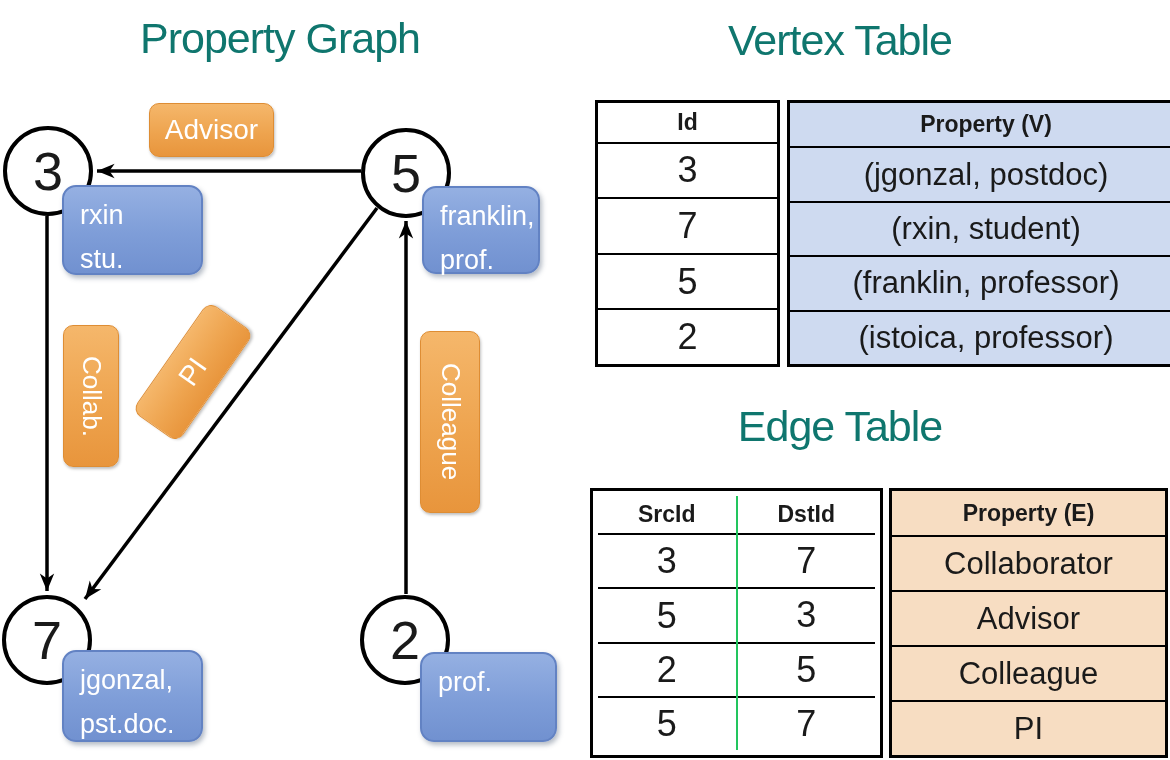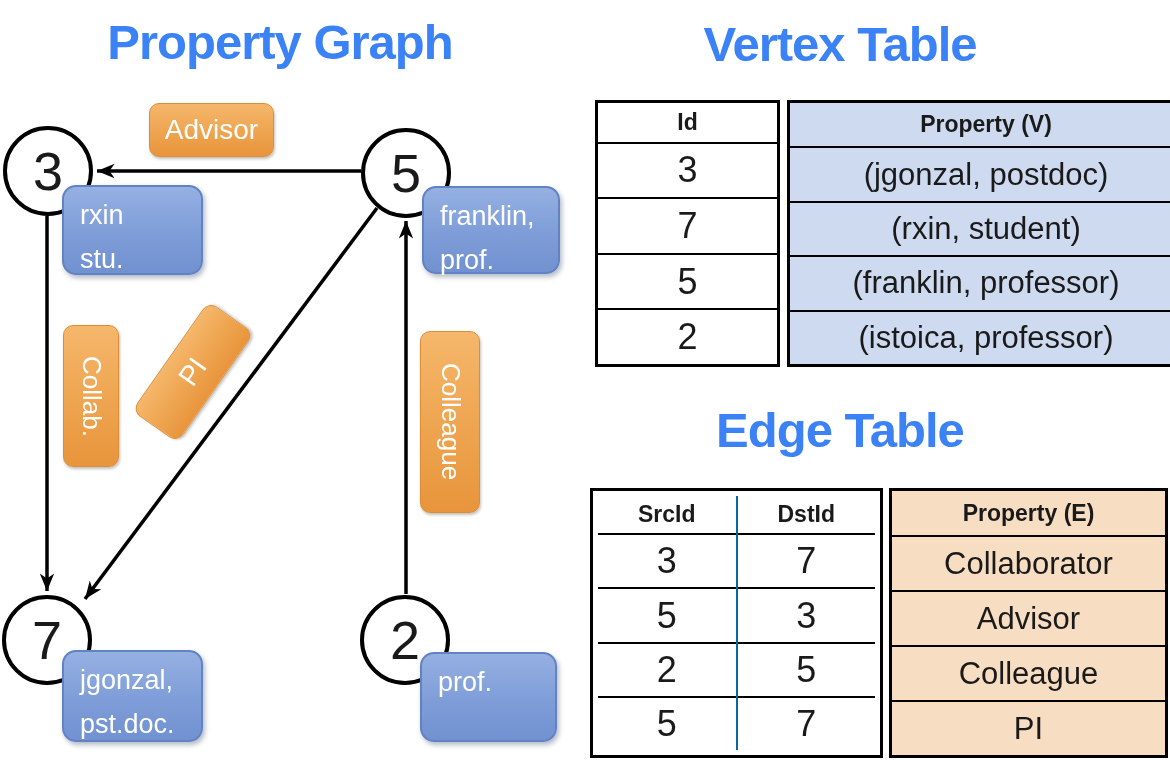--- a/index.html
+++ b/index.html
@@ -4,21 +4,21 @@
 <style>
   html,body{margin:0;padding:0;background:#ffffff;}
   .slide{
     position:relative;width:1170px;height:760px;overflow:hidden;
     background:#ffffff;
     font-family:"Liberation Sans", sans-serif;
     color:#1a1a1a;
   }
   .title{
     position:absolute;text-align:center;
-    font-size:49px;font-weight:700;letter-spacing:-1px;color:#3b82f6;
+    font-size:43px;font-weight:400;letter-spacing:-1px;color:#0f766e;
     white-space:nowrap;
   }
   
   .gnode{
     position:absolute;width:90px;height:90px;border-radius:50%;
     background:#ffffff;border:4px solid #000000;box-sizing:border-box;
     display:flex;align-items:center;justify-content:center;
     font-size:54px;font-weight:400;z-index:3;
   }
   .elabel{
@@ -48,21 +48,21 @@
     flex:1 1 auto;display:flex;align-items:center;justify-content:center;
     border-top:2px solid #000000;font-size:31px;white-space:nowrap;
   }
   .tcell:first-child{border-top:none;}
   .tcell.hdr{font-weight:700;font-size:23px;}
   .tcell.num{font-size:36px;}
   .bluecol .tcell{background:#CEDAF0;}
   .tancol .tcell{background:#F7DDC2;}
   .twin{display:flex;flex-direction:row;padding:5px;}
   .twin .sub{flex:1 1 auto;display:flex;flex-direction:column;}
-  .twin .sub + .sub{border-left:2px solid #0369a1;}
+  .twin .sub + .sub{border-left:2px solid #22c55e;justify-content:flex-end;}
 </style>
 </head>
 <body>
 
 <div class="slide">
 
   <div class="title" style="left:0;top:14px;width:560px;">Property Graph</div>
 
   <svg class="edges" width="585" height="760" viewBox="0 0 585 760">
     <defs>
@@ -91,21 +91,21 @@
 
   <div class="elabel" style="left:149px;top:103px;width:123px;height:52px;font-size:28px;">Advisor</div>
   <div class="elabel vert" style="left:63px;top:325px;width:54px;height:140px;">Collab.</div>
   <div class="elabel" style="left:126px;top:344px;width:132px;height:54px;font-size:28px;transform:rotate(-55deg);">PI</div>
   <div class="elabel vert" style="left:420px;top:331px;width:58px;height:180px;">Colleague</div>
 
   <div class="vbox" style="left:62px;top:185px;width:141px;height:90px;">
     <div>rxin</div>
     <div>stu.</div>
   </div>
-  <div class="vbox" style="left:422px;top:186px;width:138px;height:88px;">
+  <div class="vbox" style="left:422px;top:186px;width:118px;height:88px;">
     <div>franklin,</div>
     <div>prof.</div>
   </div>
   <div class="vbox" style="left:62px;top:650px;width:141px;height:92px;">
     <div>jgonzal,</div>
     <div>pst.doc.</div>
   </div>
   <div class="vbox" style="left:420px;top:652px;width:137px;height:90px;">
     <div>prof.</div>
   </div>

